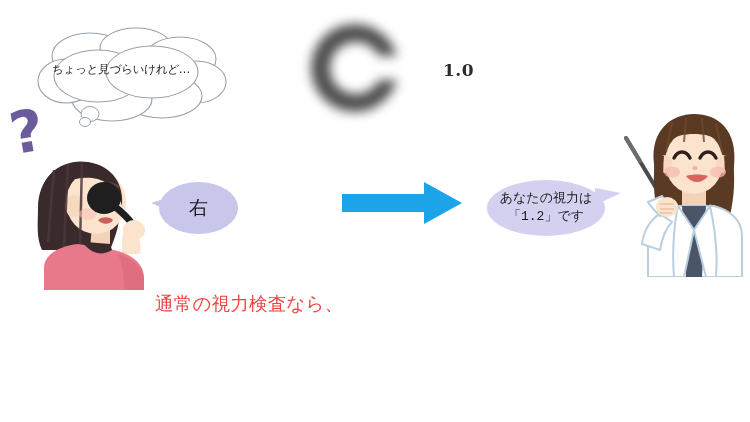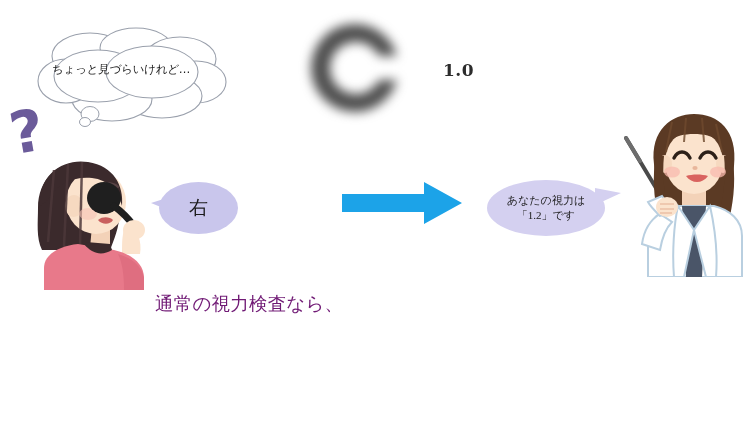--- a/index.html
+++ b/index.html
@@ -104,37 +104,37 @@
     width: 0; height: 0;
     border-top: 5px solid transparent;
     border-bottom: 12px solid transparent;
     border-left: 26px solid #d4d0f0;
   }
   #bubble-doctor-text {
     position: absolute; left: 0; top: 0;
     width: 118px; height: 56px;
     display: flex; flex-direction: column;
     align-items: center; justify-content: center;
-    font-family: Liberation Serif, serif;
-    font-size: 11px;
+    font-family: Liberation Mono, monospace;
+    font-size: 13px;
     line-height: 1.38;
     color: #1b1b1b;
   }
   #bubble-doctor-text span { display: block; white-space: nowrap; }
 
   
   #doctor { left: 620px; top: 112px; width: 130px; height: 165px; }
 
   
   #caption {
     left: 155px; top: 290px;
     font-family: "DejaVu Sans", sans-serif;
     font-size: 18.5px;
     line-height: 1.52;
-    color: #701a75;
+    color: #ef4444;
     letter-spacing: 0.2px;
     white-space: nowrap;
   }
   #caption .line { display: block; }
 </style>
 </head>
 <body>
 
 <div id="slide">
 

